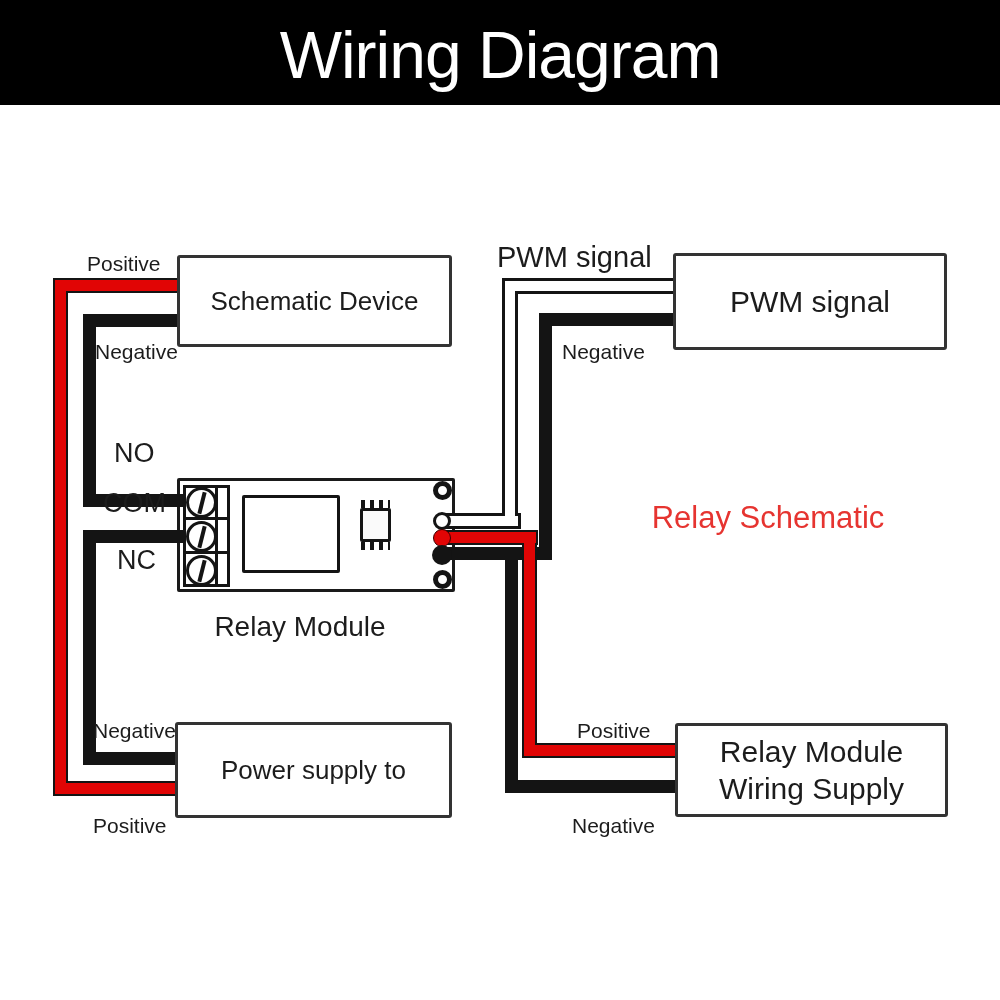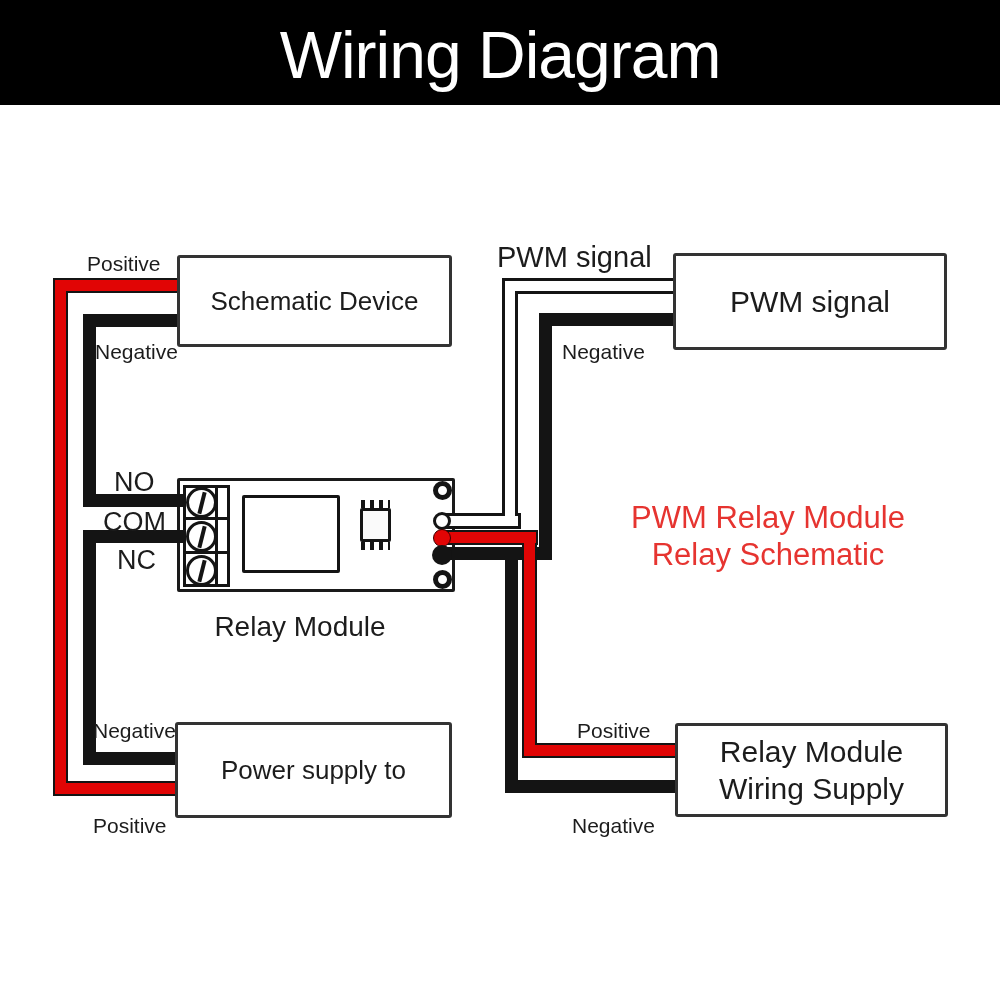--- a/index.html
+++ b/index.html
@@ -98,22 +98,22 @@
 
   
   .lbl {
     position: absolute; color: var(--text, #1c1c1c);
     white-space: nowrap; z-index: 6;
   }
   .lbl.small { font-size: 21px; }
   .lbl.term  { font-size: 27px; }
   #lbl-positive-tl { left: 87px;  top: 252px; }
   #lbl-negative-tl { left: 95px;  top: 340px; }
-  #lbl-no  { left: 114px; top: 467px; }
-  #lbl-com { left: 103px; top: 507px; }
+  #lbl-no  { left: 114px; top: 438px; }
+  #lbl-com { left: 103px; top: 488px; }
   #lbl-nc  { left: 117px; top: 545px; }
   #lbl-relay-module { left: 300px; top: 611px; font-size: 28px; transform: translateX(-50%); }
   #lbl-pwm-wire { left: 497px; top: 241px; font-size: 29px; }
   #lbl-negative-tr { left: 562px; top: 340px; }
   #lbl-positive-br { left: 577px; top: 719px; }
   #lbl-negative-br { left: 572px; top: 814px; }
   #lbl-negative-bl { left: 93px;  top: 719px; }
   #lbl-positive-bl { left: 93px;  top: 814px; }
   #schematic-title {
     position: absolute; left: 768px; top: 499px;
@@ -209,17 +209,16 @@
   <div class="lbl term" id="lbl-nc">NC</div>
   <div class="lbl" id="lbl-relay-module">Relay Module</div>
   <div class="lbl" id="lbl-pwm-wire">PWM signal</div>
   <div class="lbl small" id="lbl-negative-tr">Negative</div>
   <div class="lbl small" id="lbl-positive-br">Positive</div>
   <div class="lbl small" id="lbl-negative-br">Negative</div>
   <div class="lbl small" id="lbl-negative-bl">Negative</div>
   <div class="lbl small" id="lbl-positive-bl">Positive</div>
 
   <div id="schematic-title">
-    <div>PWM Relay Module</div>
     <div>Relay Schematic</div>
   </div>
 
 </div>
 
 </body></html>

